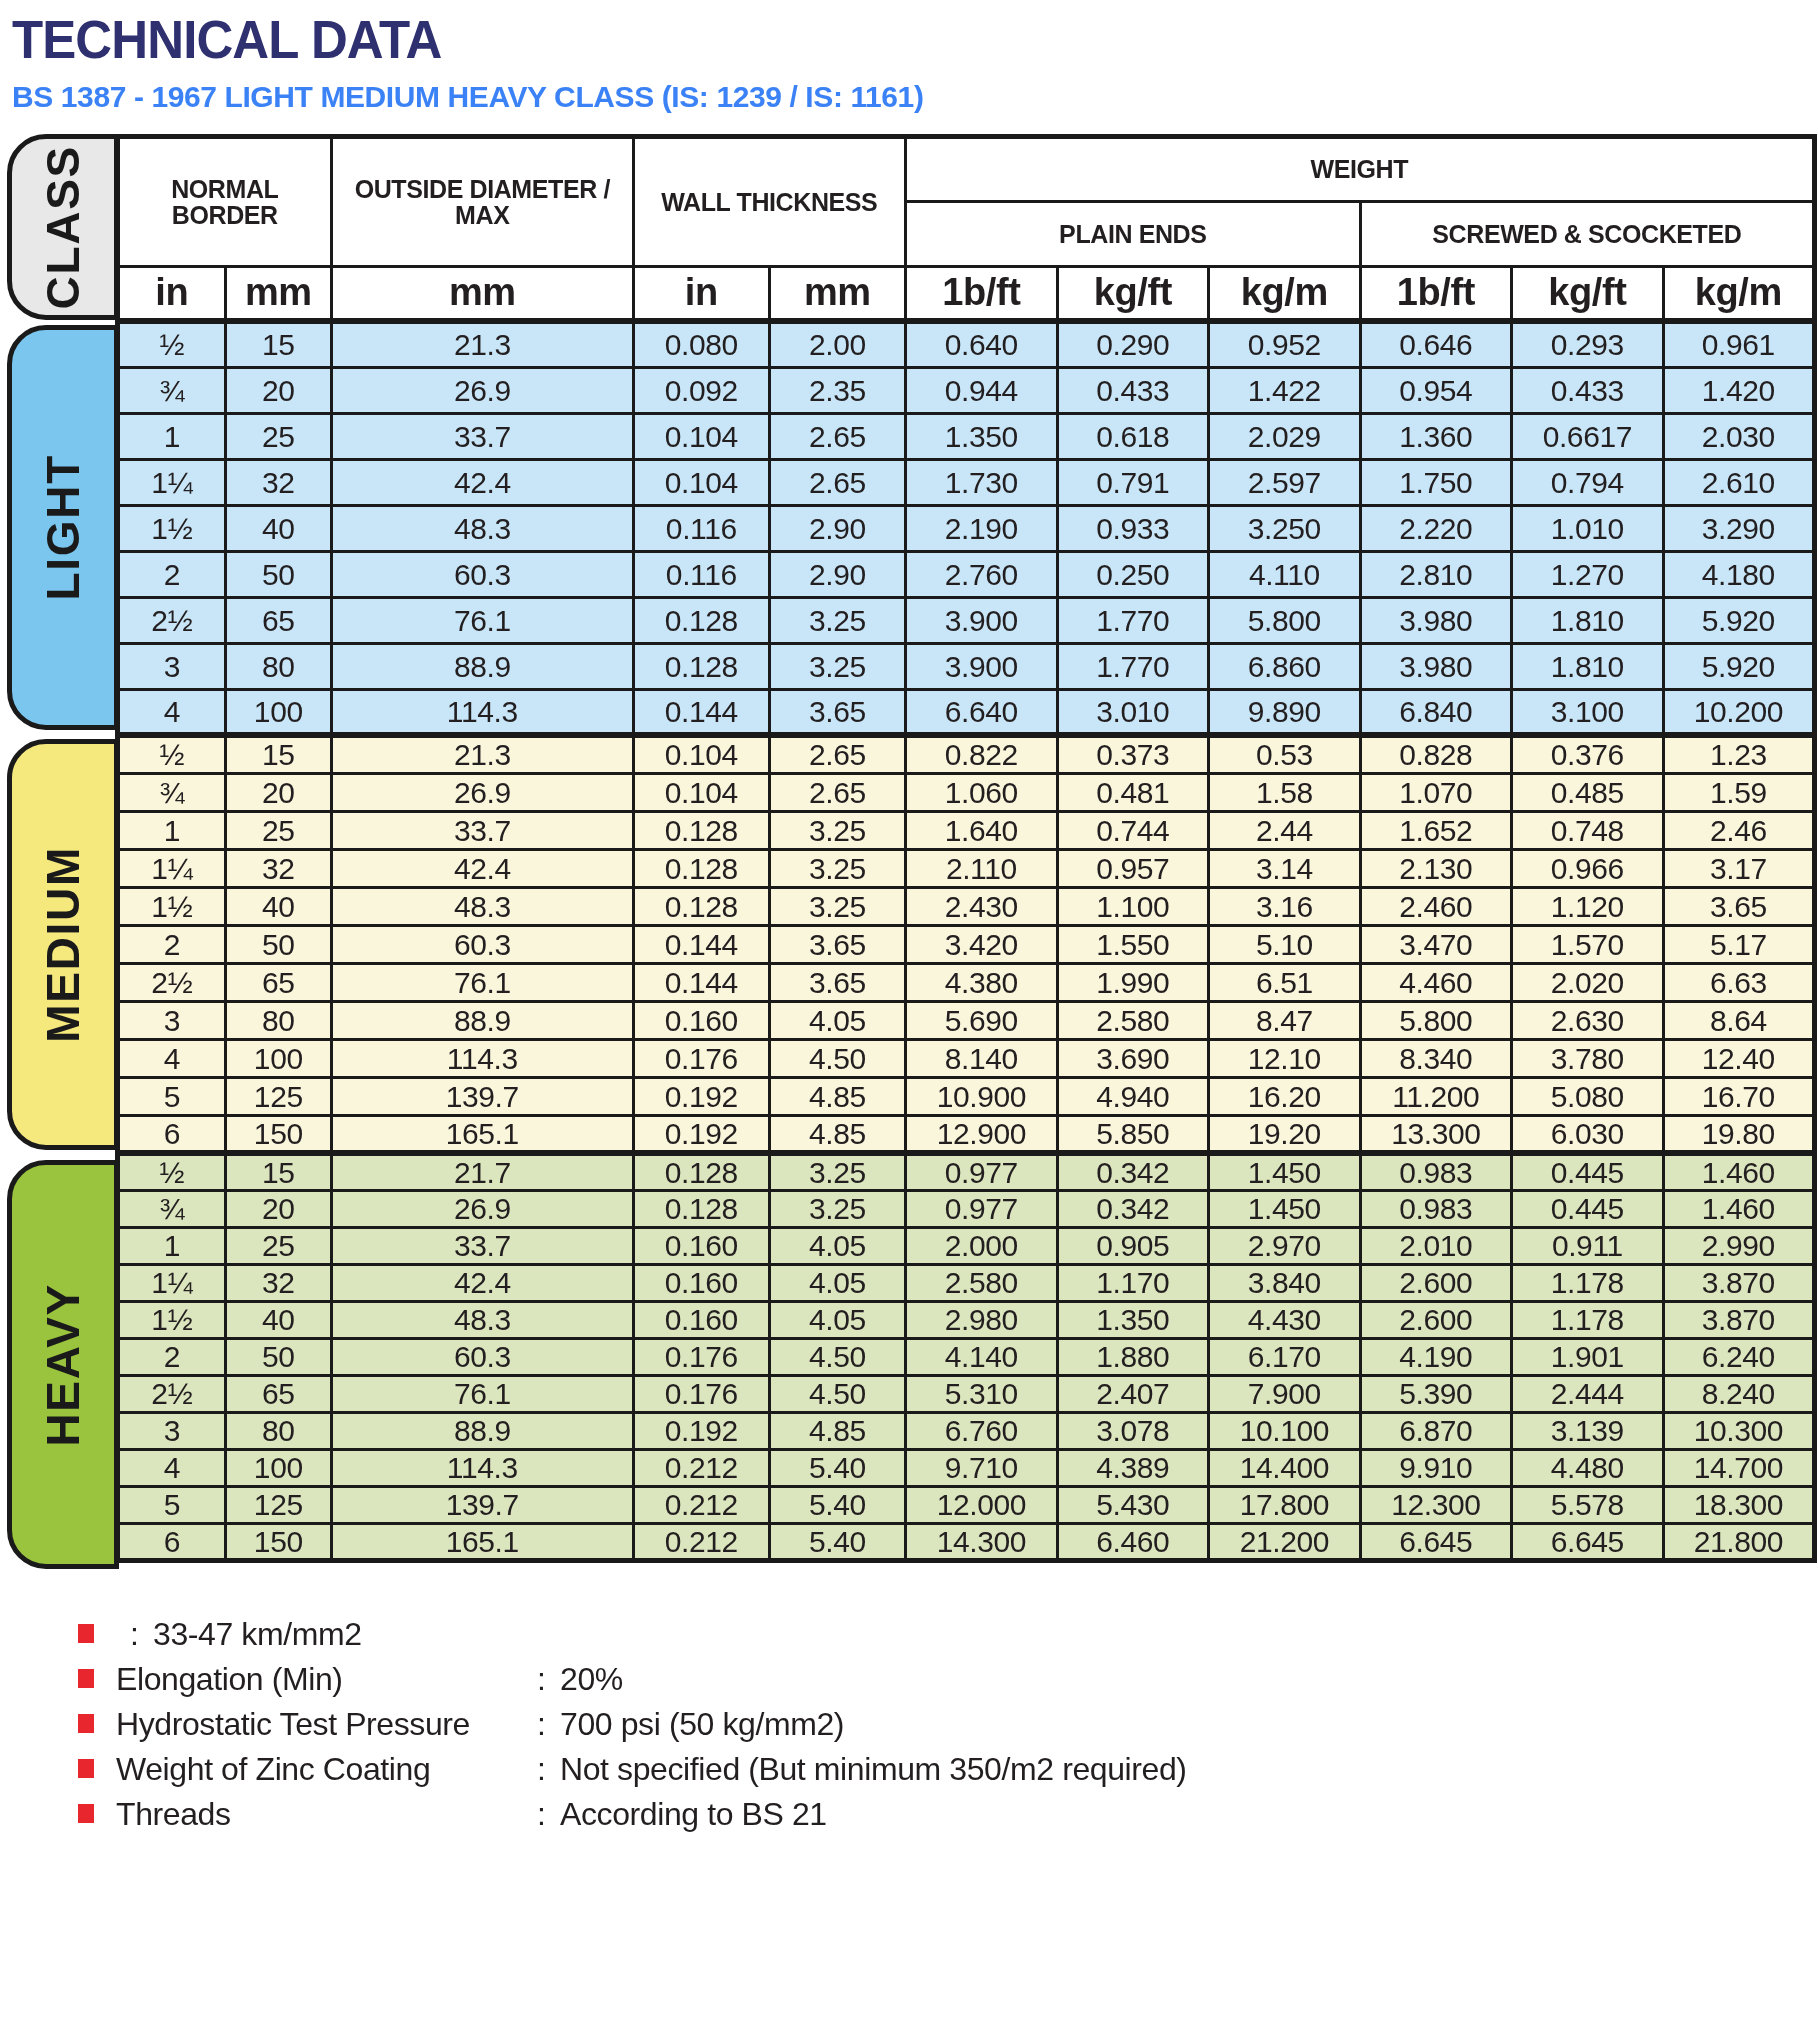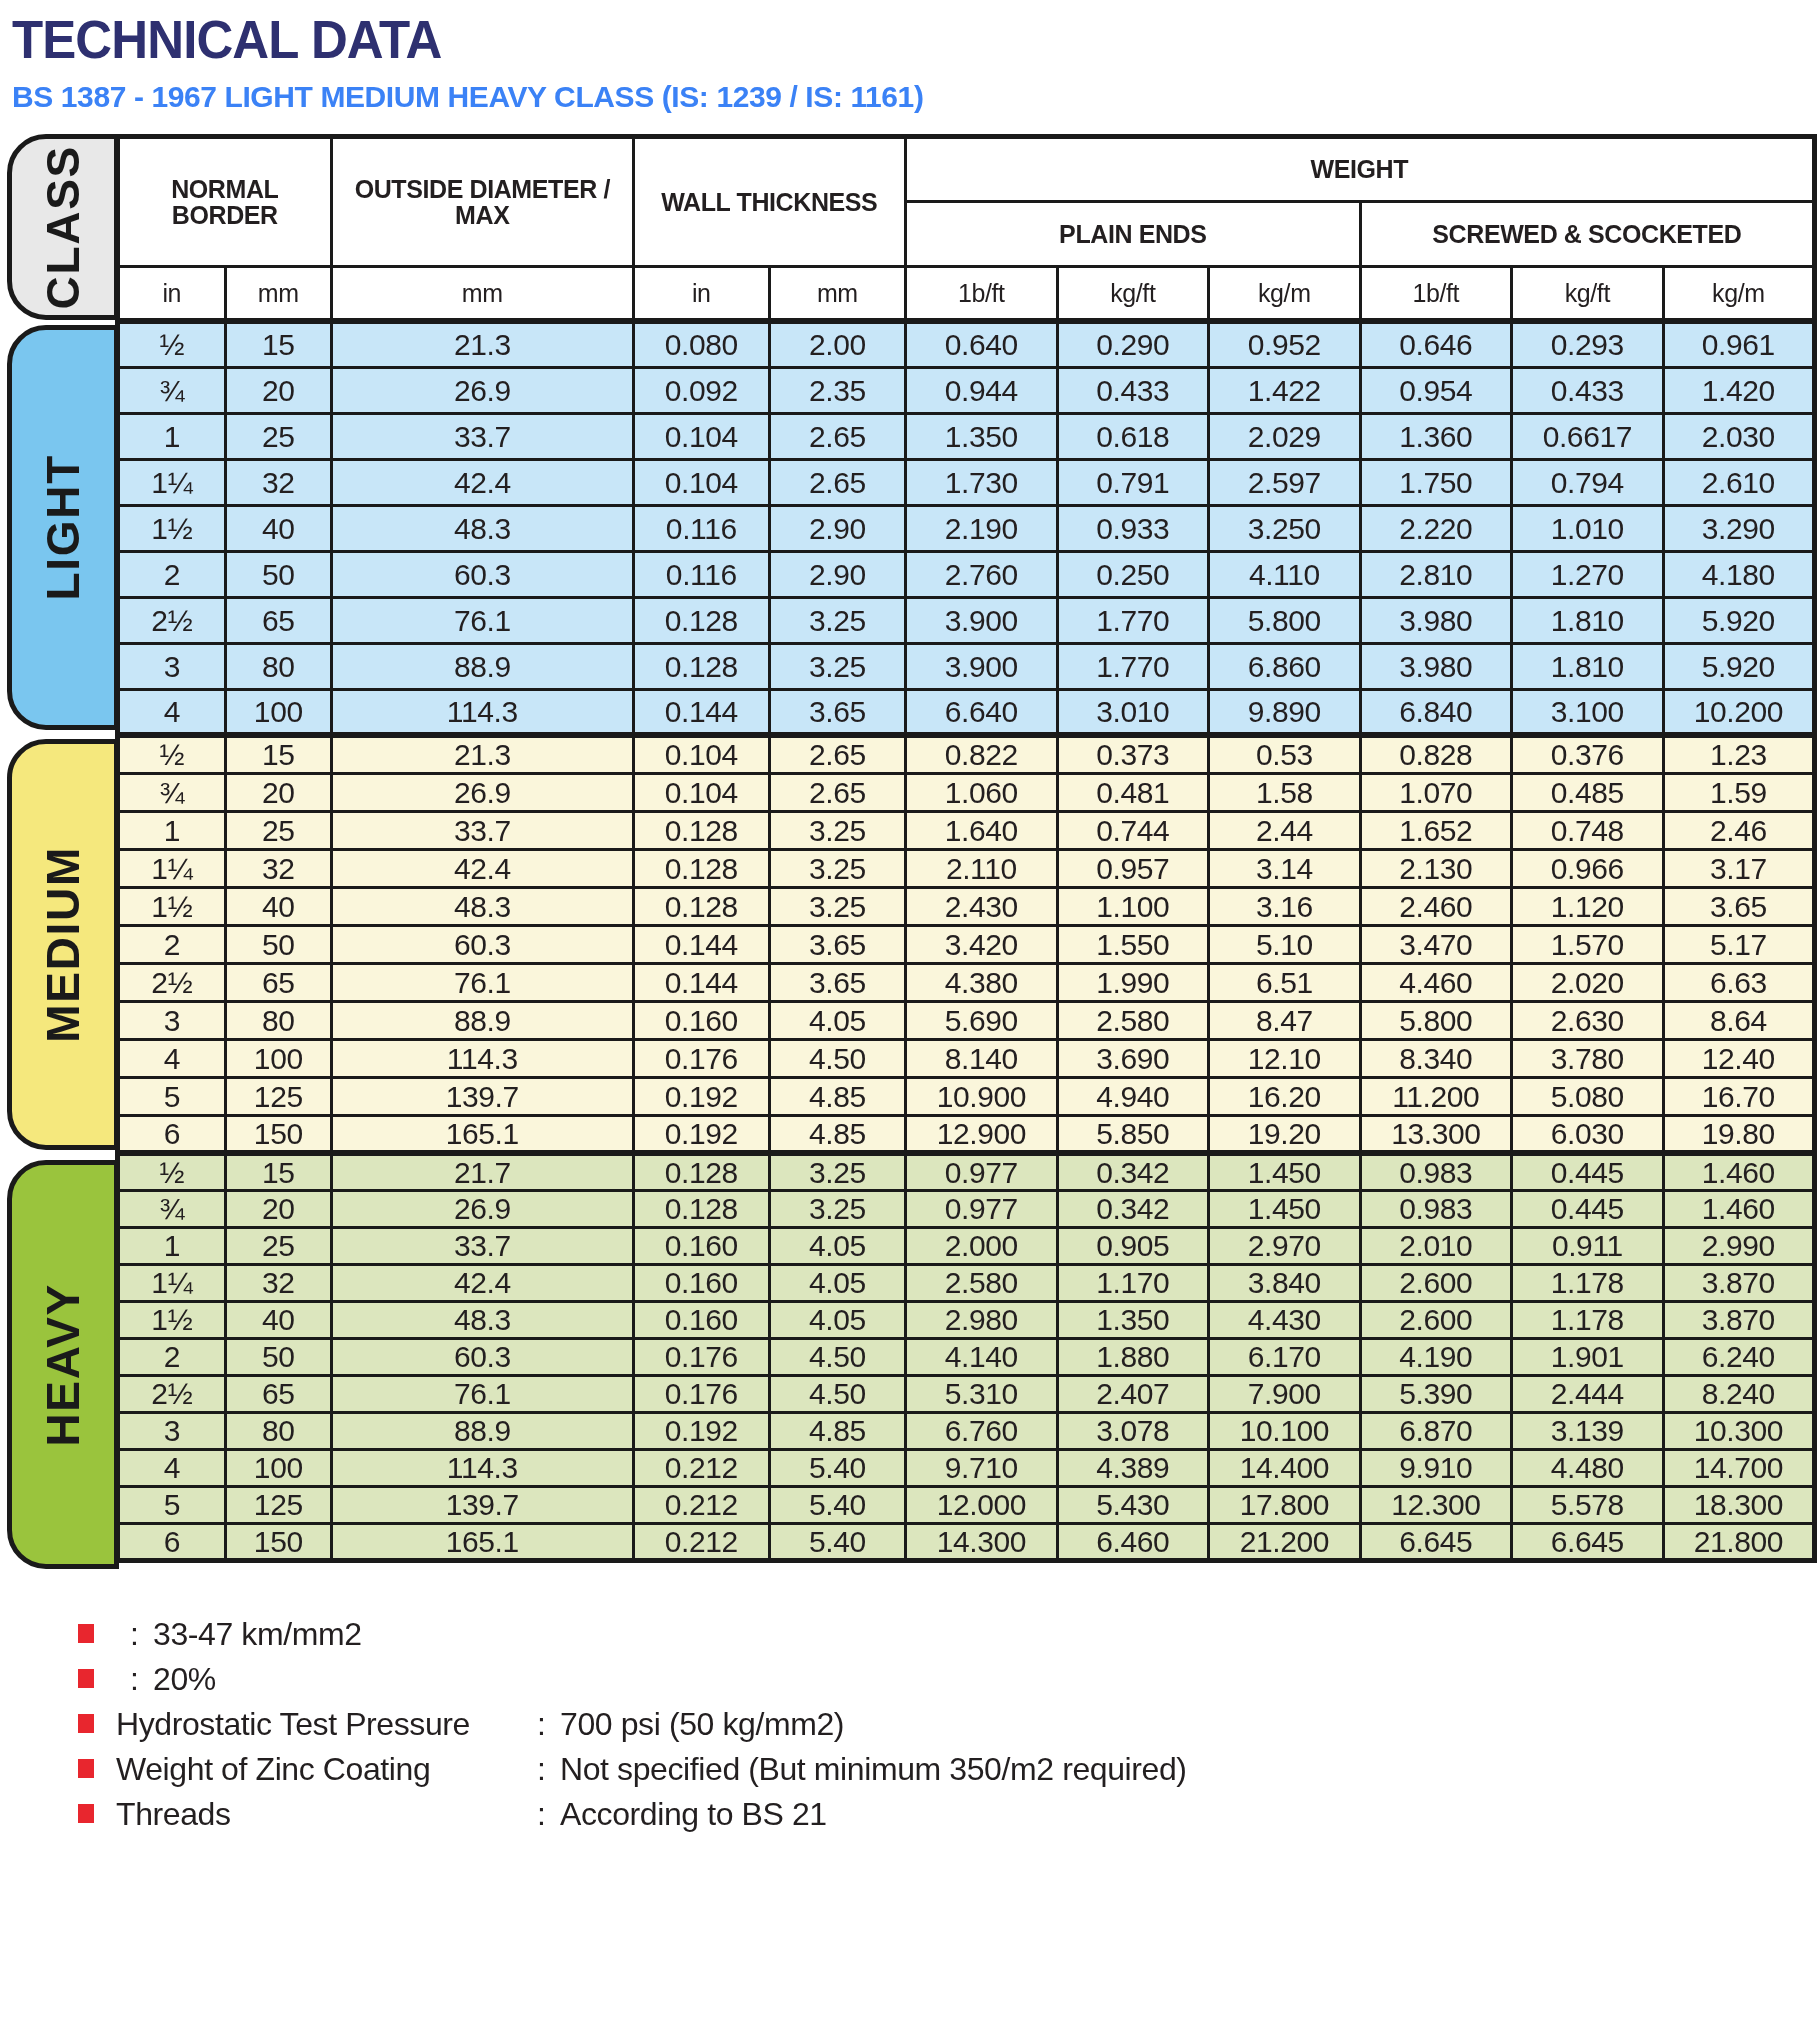--- a/index.html
+++ b/index.html
@@ -40,21 +40,21 @@
     margin-left:108px;width:1697px;table-layout:fixed;
     border-collapse:collapse;background:#ffffff;
   }
   .pipe-table th,.pipe-table td{
     border:3.4px solid #1a1a1a;text-align:center;vertical-align:middle;
     padding:0;line-height:1.05;overflow:hidden;
   }
   .pipe-table{border:5.1px solid #1a1a1a;}
   .pipe-table thead{border-bottom:6px solid #1a1a1a;}
   .pipe-table thead th{background:#ffffff;font-weight:600;font-size:25px;letter-spacing:-0.4px;}
-  .pipe-table thead tr.units th{font-weight:400;font-size:25px;}
+  .pipe-table thead tr.units th{font-weight:700;font-size:38px;}
   .pipe-table tr.h-row1{height:65px;}
   .pipe-table tr.h-row2{height:65px;}
   .pipe-table tr.units{height:55px;}
   tbody[data-rows] td{font-size:30px;font-weight:500;letter-spacing:-0.4px;}
   tbody.sec-light tr{height:46px;}
   tbody.sec-medium tr{height:38px;}
   tbody.sec-heavy tr{height:37px;}
   tbody.sec-medium{border-top:6px solid #1a1a1a;}
   tbody.sec-heavy{border-top:6px solid #1a1a1a;}
   
@@ -550,20 +550,21 @@
 
 <div class="requirements">
   <div class="req-list">
     <div class="req-item">
       <span class="req-bullet"></span>
       <span class="req-colon">:</span>
       <span class="req-value">33-47 km/mm2</span>
     </div>
     <div class="req-item">
       <span class="req-bullet"></span>
+      <span class="req-label">Elongation (Min)</span>
       <span class="req-colon">:</span>
       <span class="req-value">20%</span>
     </div>
     <div class="req-item">
       <span class="req-bullet"></span>
       <span class="req-label">Hydrostatic Test Pressure</span>
       <span class="req-colon">:</span>
       <span class="req-value">700 psi (50 kg/mm2)</span>
     </div>
     <div class="req-item">

